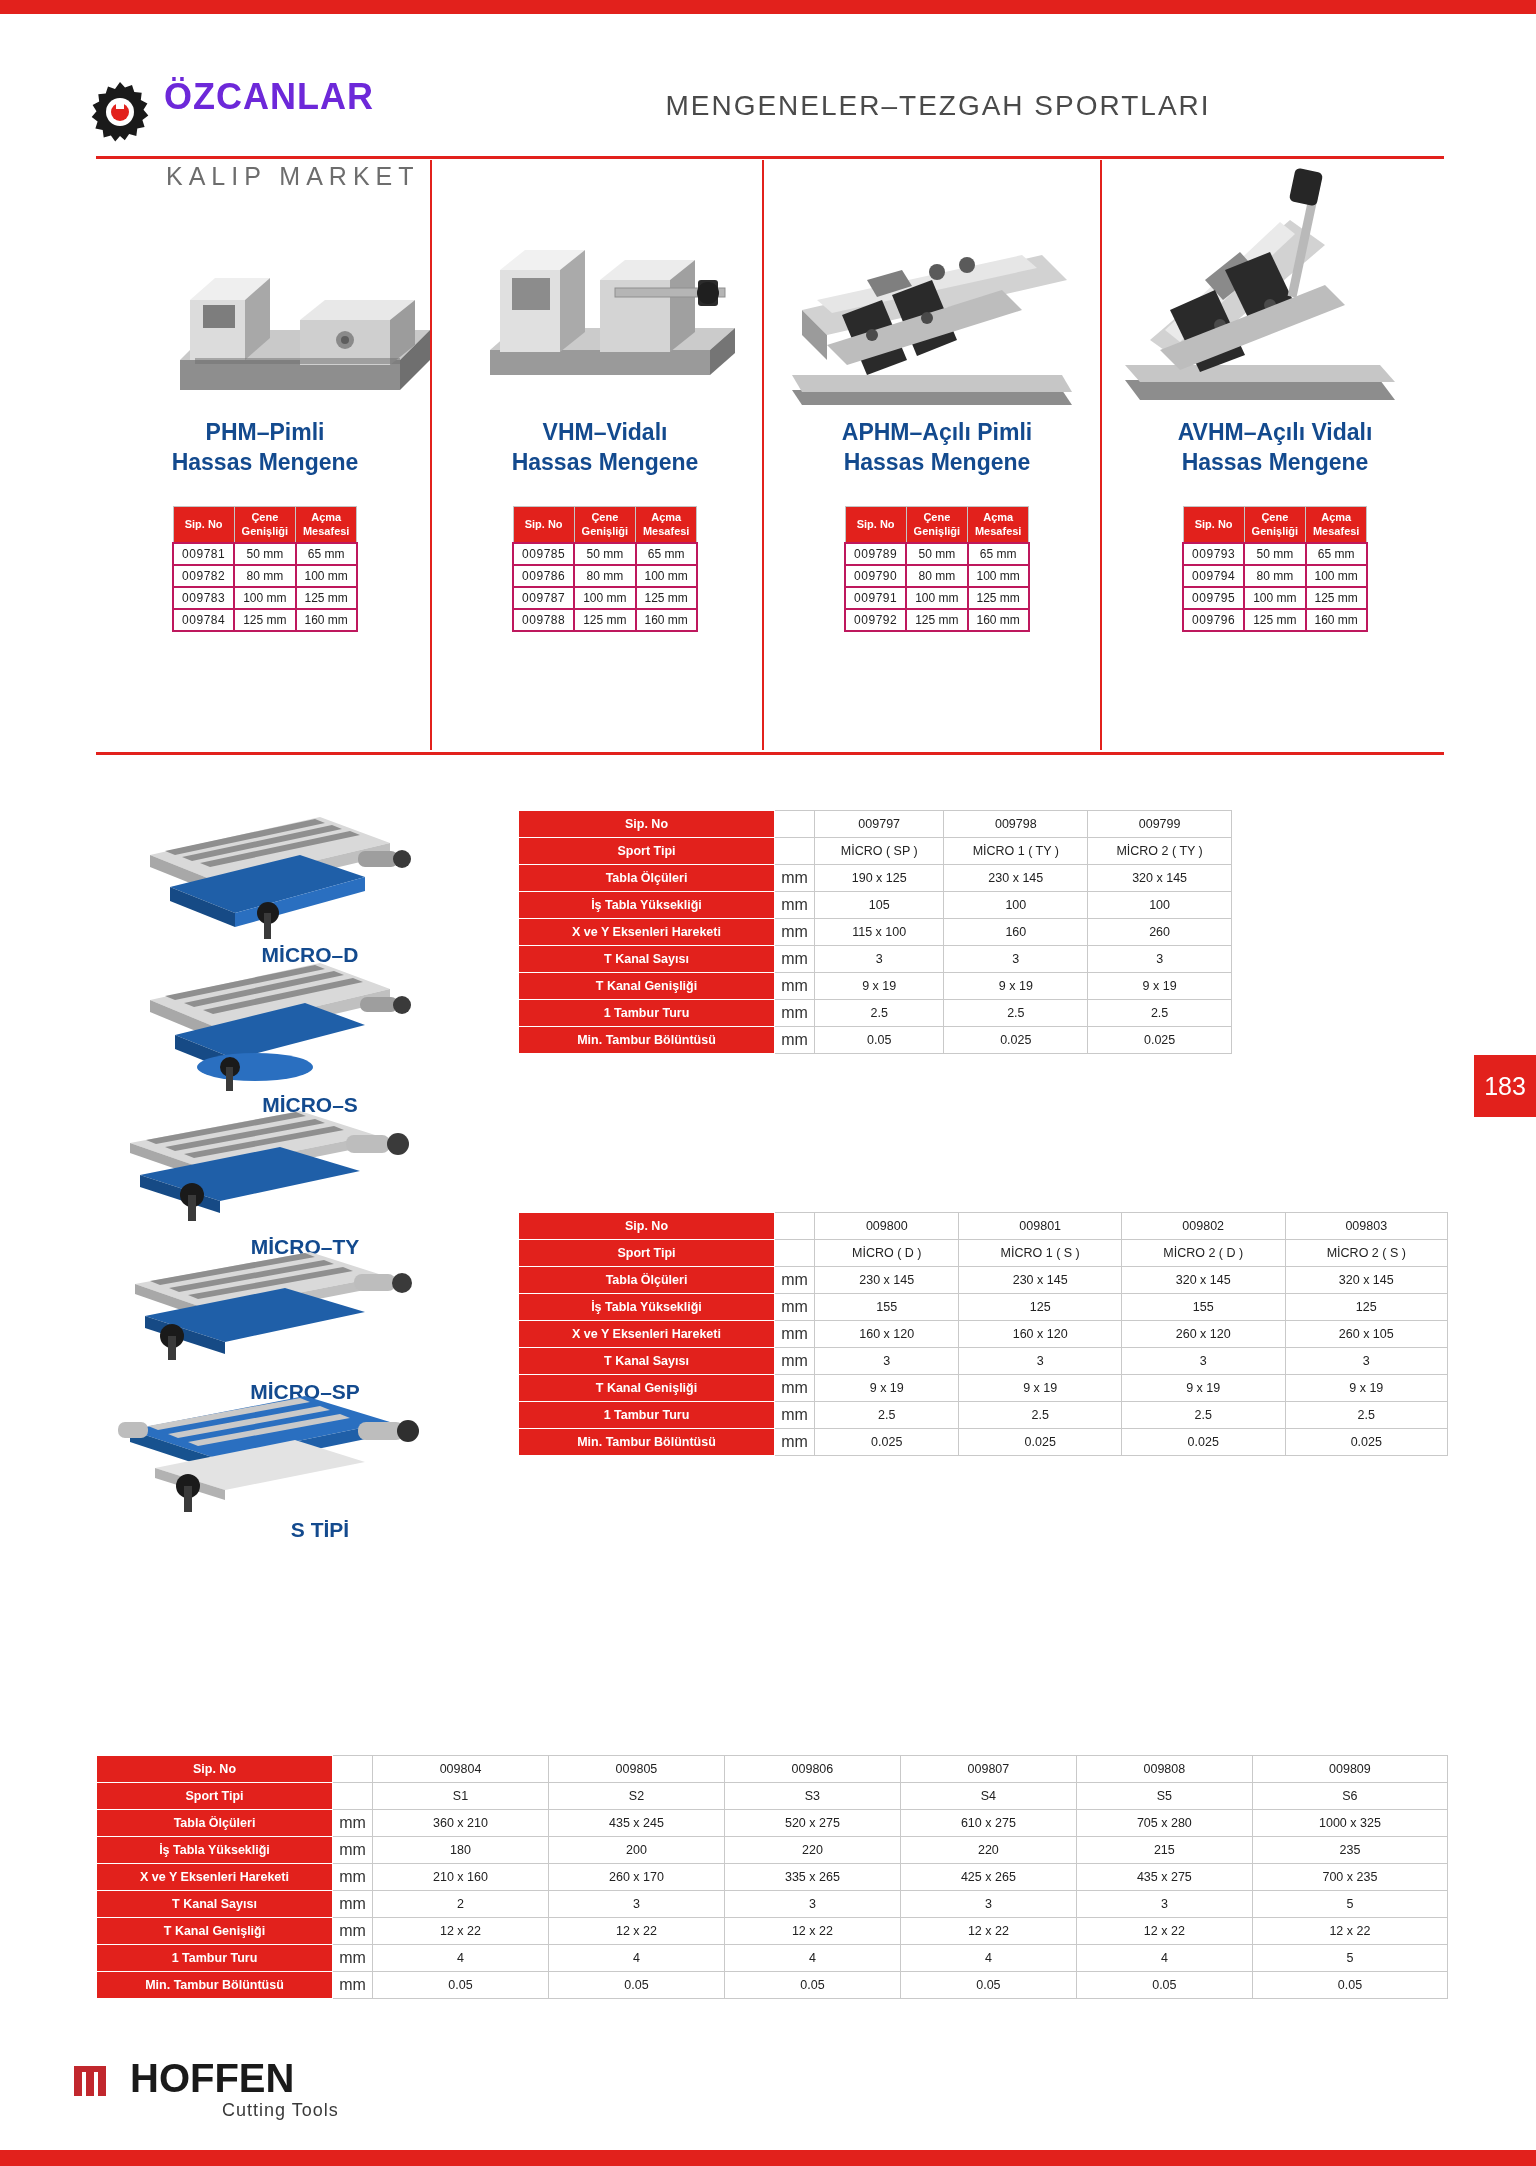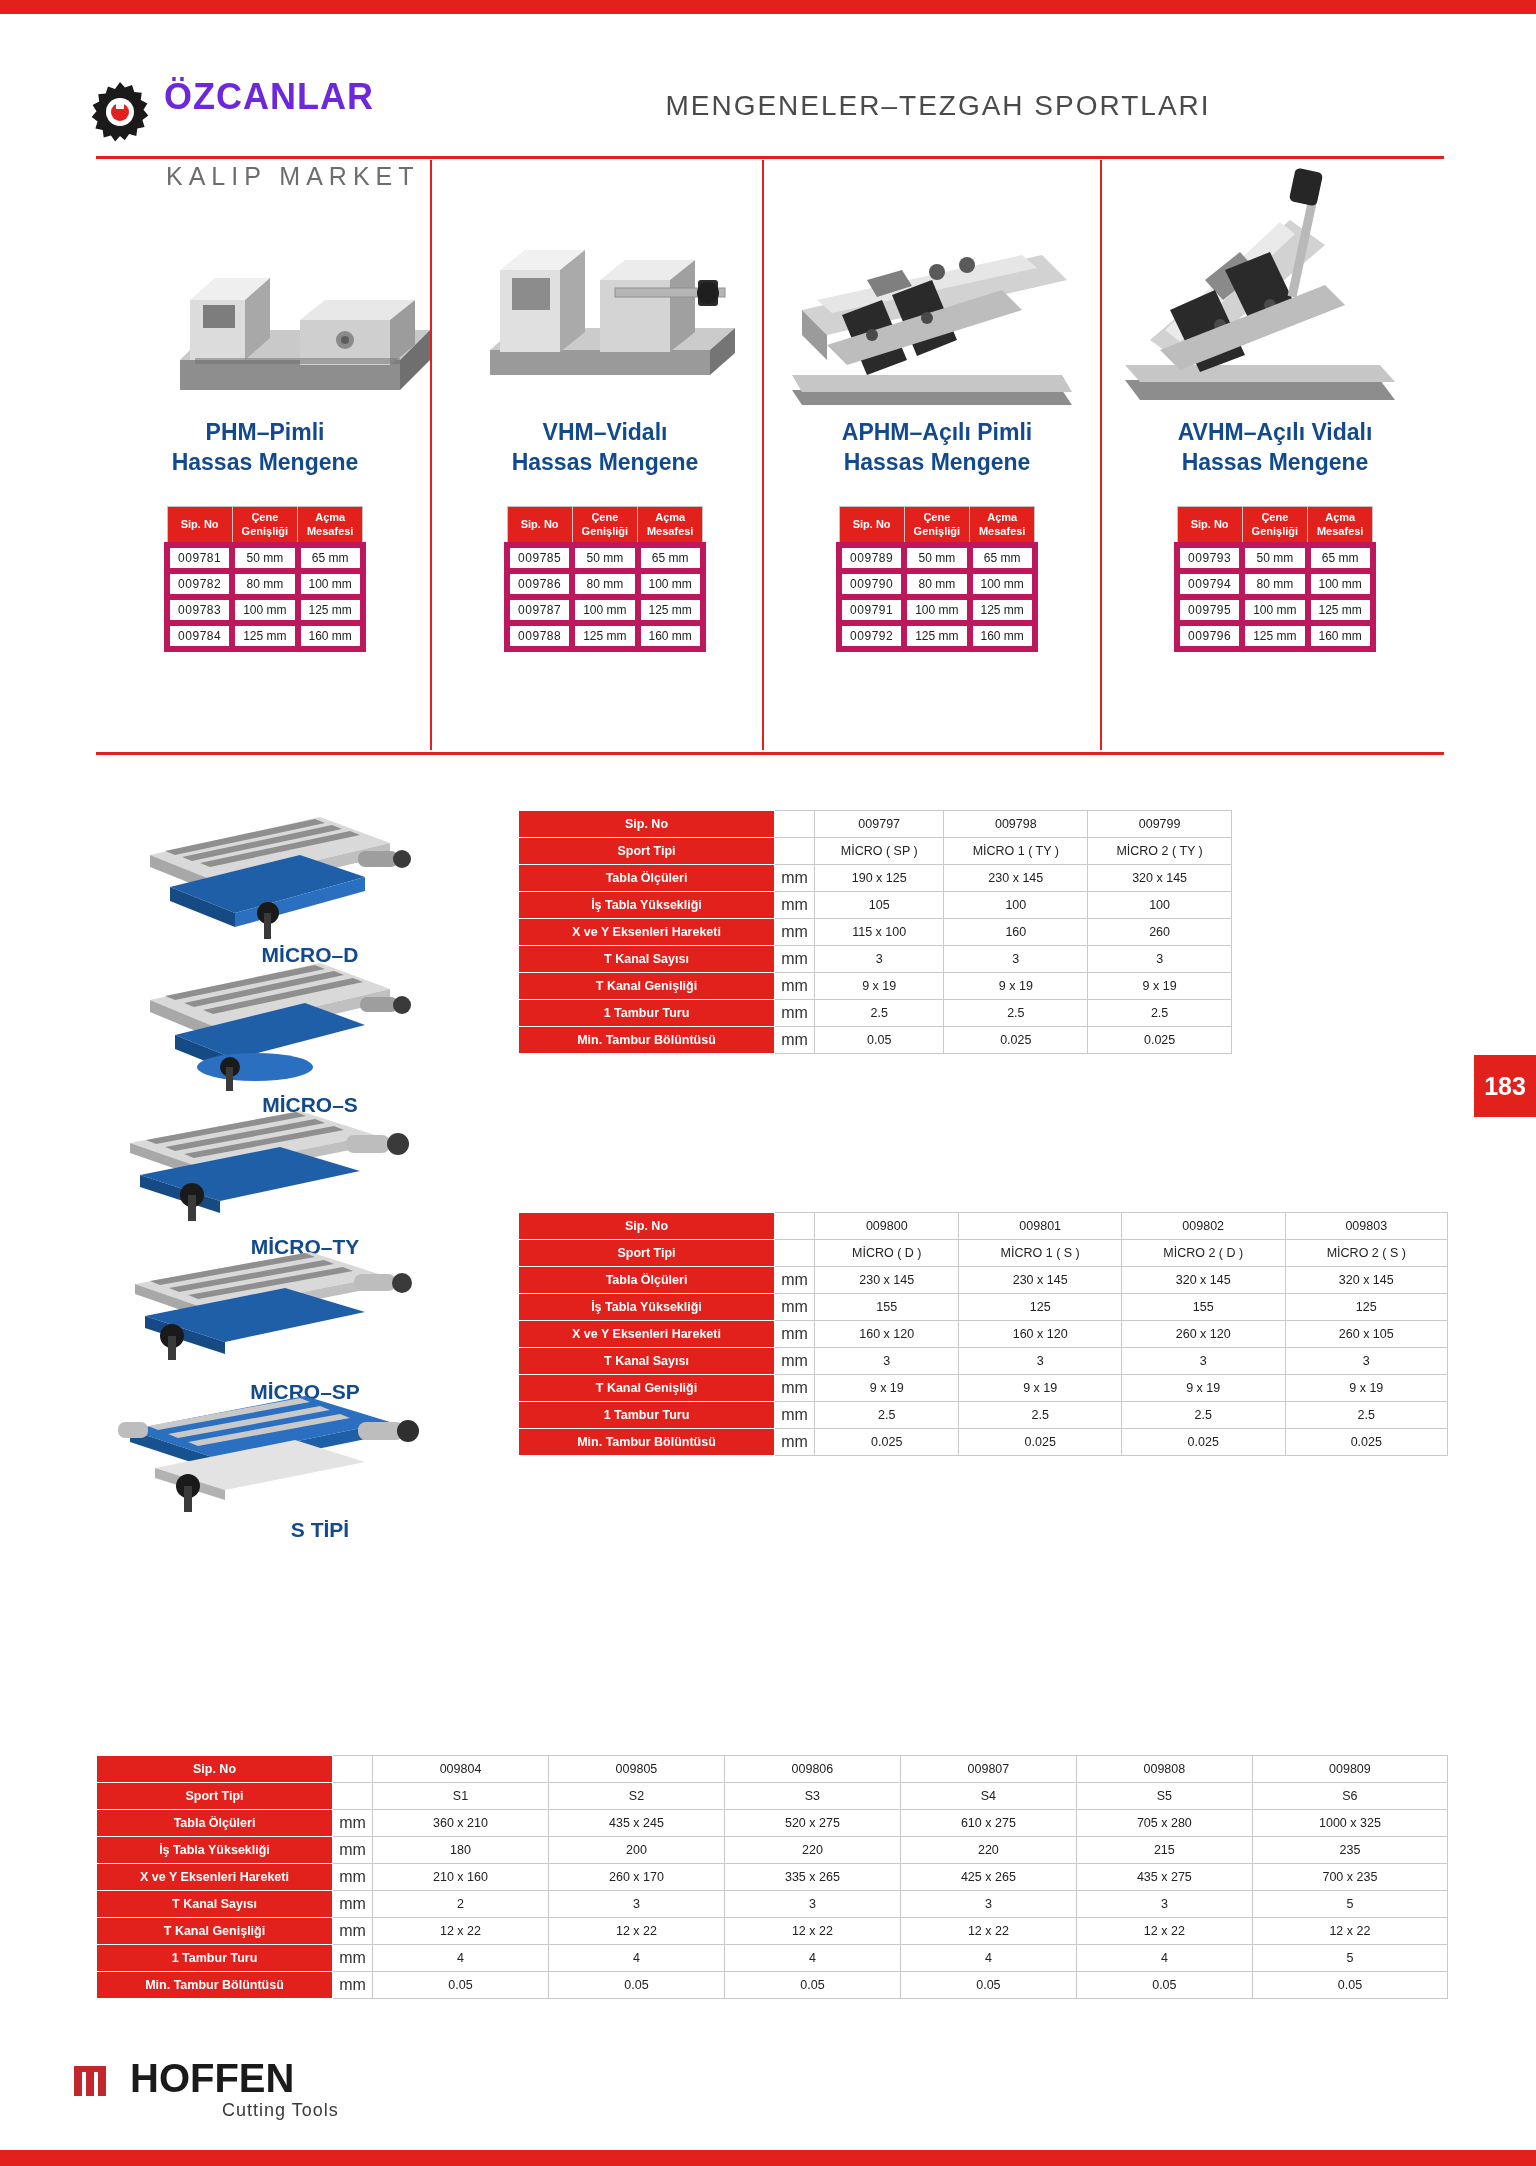--- a/index.html
+++ b/index.html
@@ -31,36 +31,36 @@
 
   
   .prodcol { position:absolute; top:160px; width:330px; }
   .prod-img { position:relative; height:250px; }
   .prod-name { text-align:center; font-size:23px; font-weight:bold; color:#134a8e; line-height:1.3; margin-top:8px; }
 
   
   table { border-collapse:collapse; }
   .spec-sm { margin:28px auto 0 auto; border:1px solid #999; }
   .spec-sm th { background:#e2211c; color:#fff; font-size:11px; font-weight:bold; border:1px solid #c4c4c4; padding:4px 6px; line-height:1.25; }
-  .spec-sm td { font-size:12px; text-align:center; border:6px solid #be185d; padding:3px 8px; color:#222; }
+  .spec-sm td { font-size:12px; text-align:center; border:2px solid #be185d; padding:3px 8px; color:#222; }
   .spec-sm td.sip { letter-spacing:0.5px; }
 
   
   .bigtable { position:absolute; border-collapse:collapse; }
   .bigtable td, .bigtable th { border:1px solid #c9c9c9; font-size:12.5px; text-align:center; color:#222; }
   .bigtable td.lbl { background:#e2211c; color:#ffffff; font-weight:bold; font-size:12.5px; text-align:center; padding:6px 4px; border:1px solid #ffffff; }
   .bigtable td.unit { width:40px; font-size:16px; color:#333;margin-left:36px; }
   .bigtable td.val { padding:6px 4px; }
 
   
   .mcol { position:absolute; }
   .m-label { font-size:21px; font-weight:bold; color:#134a8e; text-align:center; }
 
   
-  .pagetab { position:absolute; right:0; top:1055px; width:62px; height:62px; background:#e2211c; color:#fff; font-size:25px; font-weight:bold; display:flex; align-items:center; justify-content:center; }
+  .pagetab { position:absolute; right:0; top:1055px; width:62px; height:62px; background:#e2211c; color:#fff; font-size:25px; font-weight:normal; display:flex; align-items:center; justify-content:center; }
 
   
   .footer-logo { position:absolute; left:72px; bottom:48px; width:300px; height:62px; }
   .hoffen-mark { position:absolute; left:0; top:4px; width:48px; height:42px; }
   .hoffen-text { position:absolute; left:58px; top:0px; font-size:40px; font-weight:bold; letter-spacing:0px; color:#1a1a1a; }
   .hoffen-sub { position:absolute; left:150px; top:44px; font-size:18px; color:#3a3a3a; letter-spacing:1px; }
 </style>
 </head>
 <body>
 

